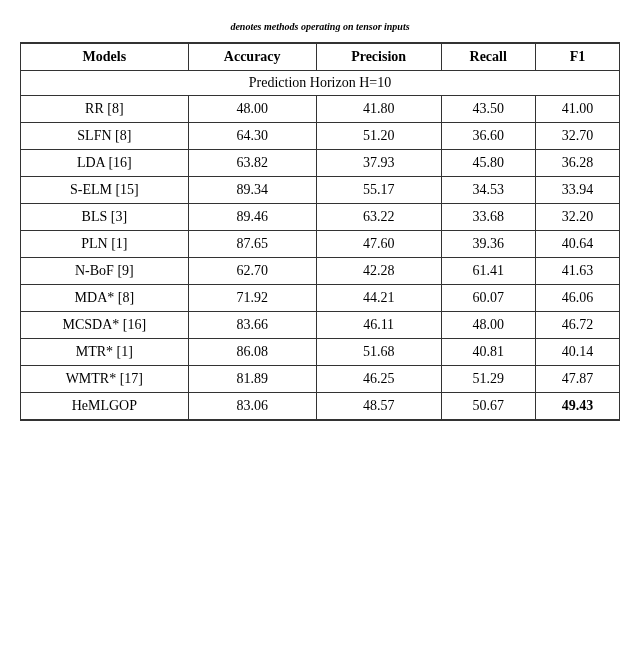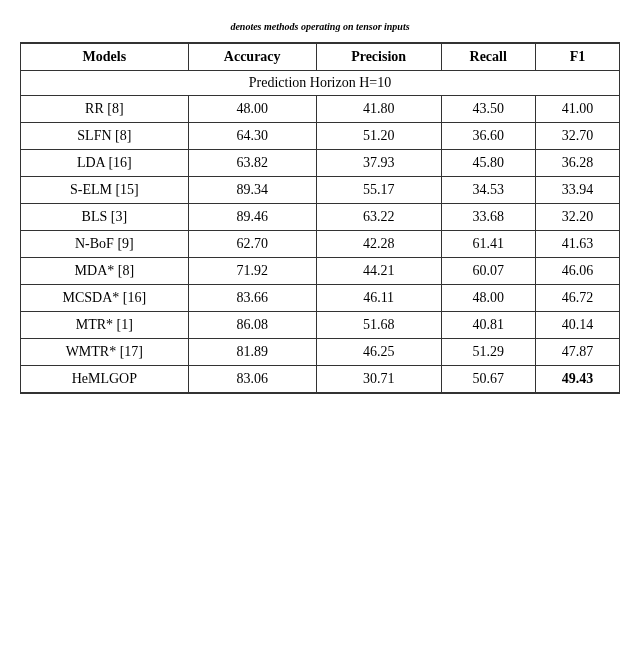--- a/index.html
+++ b/index.html
@@ -130,20 +130,27 @@
           <td>33.94</td>
         </tr>
         <tr>
           <td>BLS [3]</td>
           <td>89.46</td>
           <td>63.22</td>
           <td>33.68</td>
           <td>32.20</td>
         </tr>
         <tr>
+          <td>PLN [1]</td>
+          <td>87.65</td>
+          <td>47.60</td>
+          <td>39.36</td>
+          <td>40.64</td>
+        </tr>
+        <tr>
           <td>N-BoF [9]</td>
           <td>62.70</td>
           <td>42.28</td>
           <td>61.41</td>
           <td>41.63</td>
         </tr>
         <tr>
           <td>MDA* [8]</td>
           <td>71.92</td>
           <td>44.21</td>
@@ -167,19 +174,19 @@
         <tr>
           <td>WMTR* [17]</td>
           <td>81.89</td>
           <td>46.25</td>
           <td>51.29</td>
           <td>47.87</td>
         </tr>
         <tr>
           <td>HeMLGOP</td>
           <td>83.06</td>
-          <td>30.71</td>
+          <td>48.57</td>
           <td>50.67</td>
           <td class="bold-value">49.43</td>
         </tr>
       </tbody>
   </table>
 </div>
 
 </body></html>

